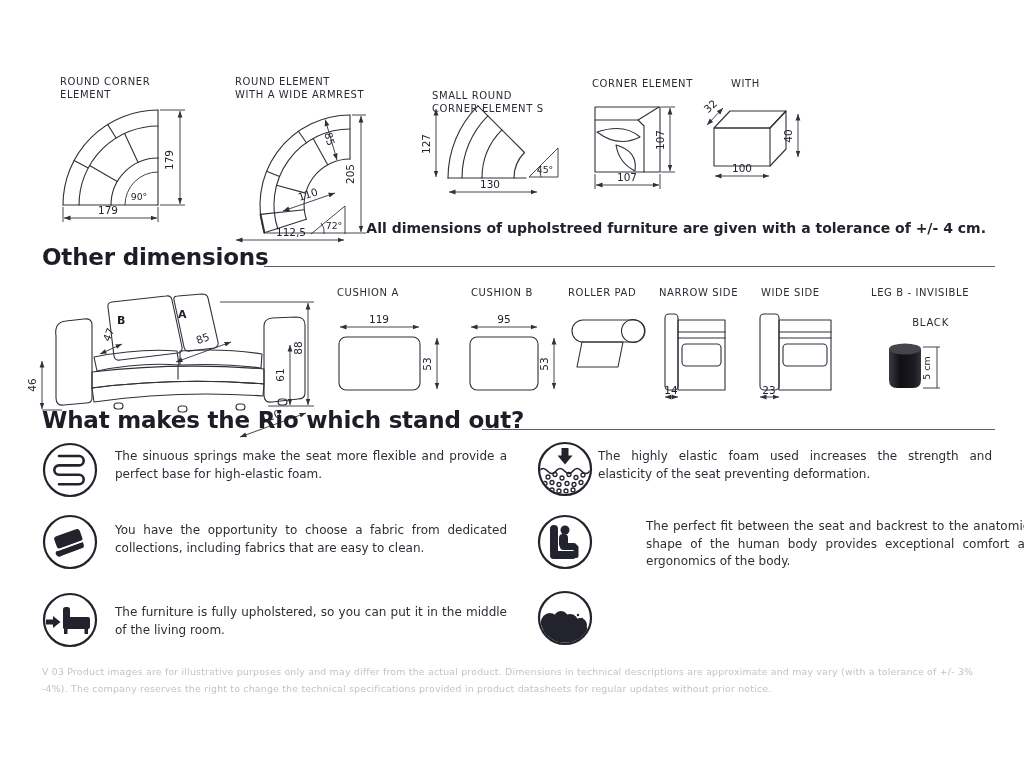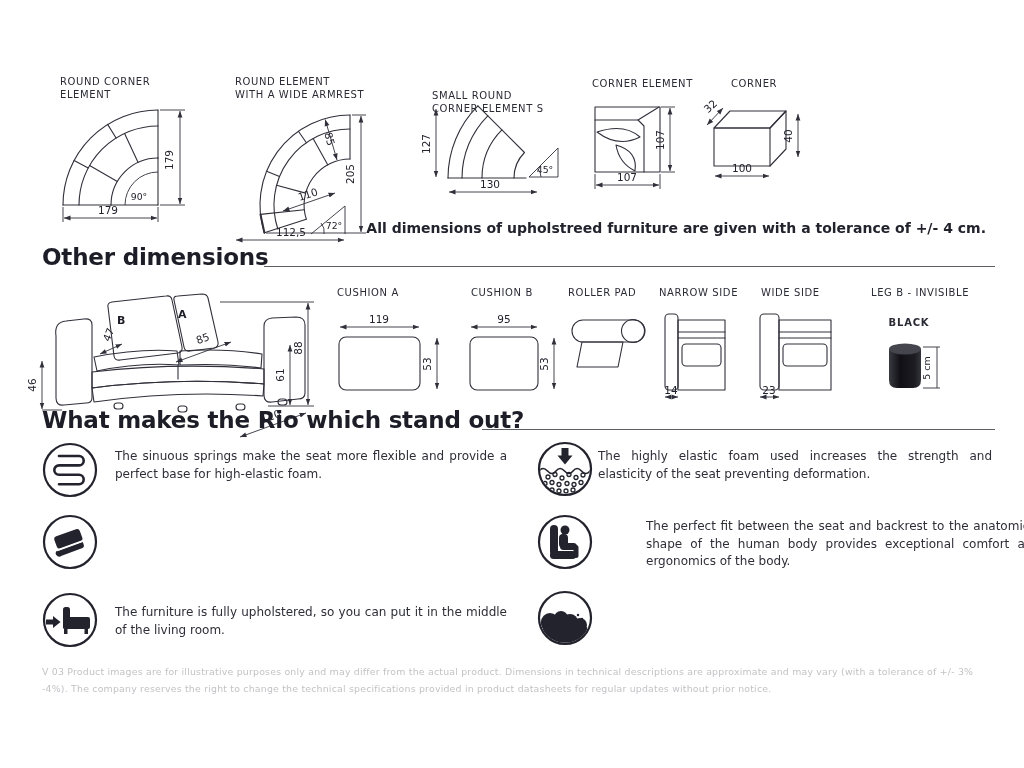--- a/index.html
+++ b/index.html
@@ -29,21 +29,21 @@
 
 <div class="page">
 
   <div class="el-label" style="left:60px;top:75px;">ROUND CORNER
 ELEMENT</div>
   <div class="el-label" style="left:235px;top:75px;">ROUND ELEMENT
 WITH A WIDE ARMREST</div>
   <div class="el-label" style="left:432px;top:89px;">SMALL ROUND
 CORNER ELEMENT S</div>
   <div class="el-label" style="left:592px;top:77px;">CORNER ELEMENT</div>
-  <div class="el-label" style="left:731px;top:77px;">CORNER</div>
+  <div class="el-label" style="left:731px;top:77px;">WITH</div>
   <div class="tolerance">All dimensions of upholstreed furniture are given with a tolerance of +/- 4 cm.</div>
 
   <svg style="left:42px;top:105px;" width="155" height="122" viewBox="0 0 155 122">
     <defs>
       <marker id="as1" markerWidth="8" markerHeight="8" refX="0.5" refY="3" orient="auto" markerUnits="userSpaceOnUse">
           <path d="M7,0.6 L0.5,3 L7,5.4 Z" fill="#30303b"></path>
         </marker>
       <marker id="ae1" markerWidth="8" markerHeight="8" refX="6.5" refY="3" orient="auto" markerUnits="userSpaceOnUse">
           <path d="M0,0.6 L6.5,3 L0,5.4 Z" fill="#30303b"></path>
         </marker>
@@ -295,21 +295,21 @@
     </defs>
     <rect class="sh" x="10" y="14" width="19" height="76" rx="4"></rect>
     <rect class="sh" x="29" y="20" width="52" height="70"></rect>
     <line class="sh" x1="29" y1="32" x2="81" y2="32"></line>
     <line class="sh" x1="29" y1="38" x2="81" y2="38"></line>
     <rect class="sh" x="33" y="44" width="44" height="22" rx="4"></rect>
     <text class="dt" x="19" y="94" text-anchor="middle">23</text>
     <line class="dim" x1="10" y1="97" x2="29" y2="97" marker-start="url(#as10)" marker-end="url(#ae10)"></line>
   </svg>
 
-  <div class="el-label" style="left:869px;top:316px;width:80px;text-align:center;font-weight:700;letter-spacing:.8px;">BLACK</div>
+  <div class="el-label" style="left:869px;top:316px;width:80px;text-align:right;font-weight:400;letter-spacing:.8px;">BLACK</div>
   <svg style="left:880px;top:338px;" width="70" height="55" viewBox="0 0 70 55">
     <defs>
       <linearGradient id="lgrad" x1="0" y1="0" x2="1" y2="0">
         <stop offset="0" stop-color="#3a3a42"></stop>
           <stop offset="0.35" stop-color="#101015"></stop>
         <stop offset="0.8" stop-color="#1c1c22"></stop>
           <stop offset="1" stop-color="#34343c"></stop>
       </linearGradient>
     </defs>
     <path d="M9,11 L9,42 Q9,50 17,50 L33,50 Q41,50 41,42 L41,11 Z" fill="url(#lgrad)"></path>
@@ -330,20 +330,21 @@
   <div class="feat-text" style="left:115px;top:448px;width:392px;">The sinuous springs make the seat more flexible and provide a perfect base for high-elastic foam.</div>
 
   <svg style="left:41px;top:513px;" width="58" height="58" viewBox="0 0 58 58">
     <circle class="icon-circ" cx="29" cy="29" r="26"></circle>
     <g transform="translate(29,29) rotate(-20)">
       <rect class="ink" x="-14" y="-10" width="27" height="13" rx="3"></rect>
       <path class="ink" d="M-16,4 a3.5,3.5 0 0 0 3.5,6 h21.5 a3,3 0 0 0 3,-3 l0,-3 z"></path>
       <line x1="-15" y1="3.4" x2="12" y2="3.4" stroke="#ffffff" stroke-width="1.8"></line>
     </g>
   </svg>
+  <div class="feat-text" style="left:115px;top:522px;width:392px;">You have the opportunity to choose a fabric from dedicated collections, including fabrics that are easy to clean.</div>
 
   <svg style="left:41px;top:591px;" width="58" height="58" viewBox="0 0 58 58">
     <circle class="icon-circ" cx="29" cy="29" r="26"></circle>
     <g transform="translate(29,31)">
       <polygon class="ink" points="-24,-2.5 -17,-2.5 -17,-6 -9.5,0 -17,6 -17,2.5 -24,2.5"></polygon>
       <rect class="ink" x="-7" y="-15" width="7" height="22" rx="2.5"></rect>
       <rect class="ink" x="-7" y="-5" width="27" height="12" rx="2"></rect>
       <rect class="ink" x="-6" y="7" width="3.5" height="5"></rect>
       <rect class="ink" x="14.5" y="7" width="3.5" height="5"></rect>
     </g>

